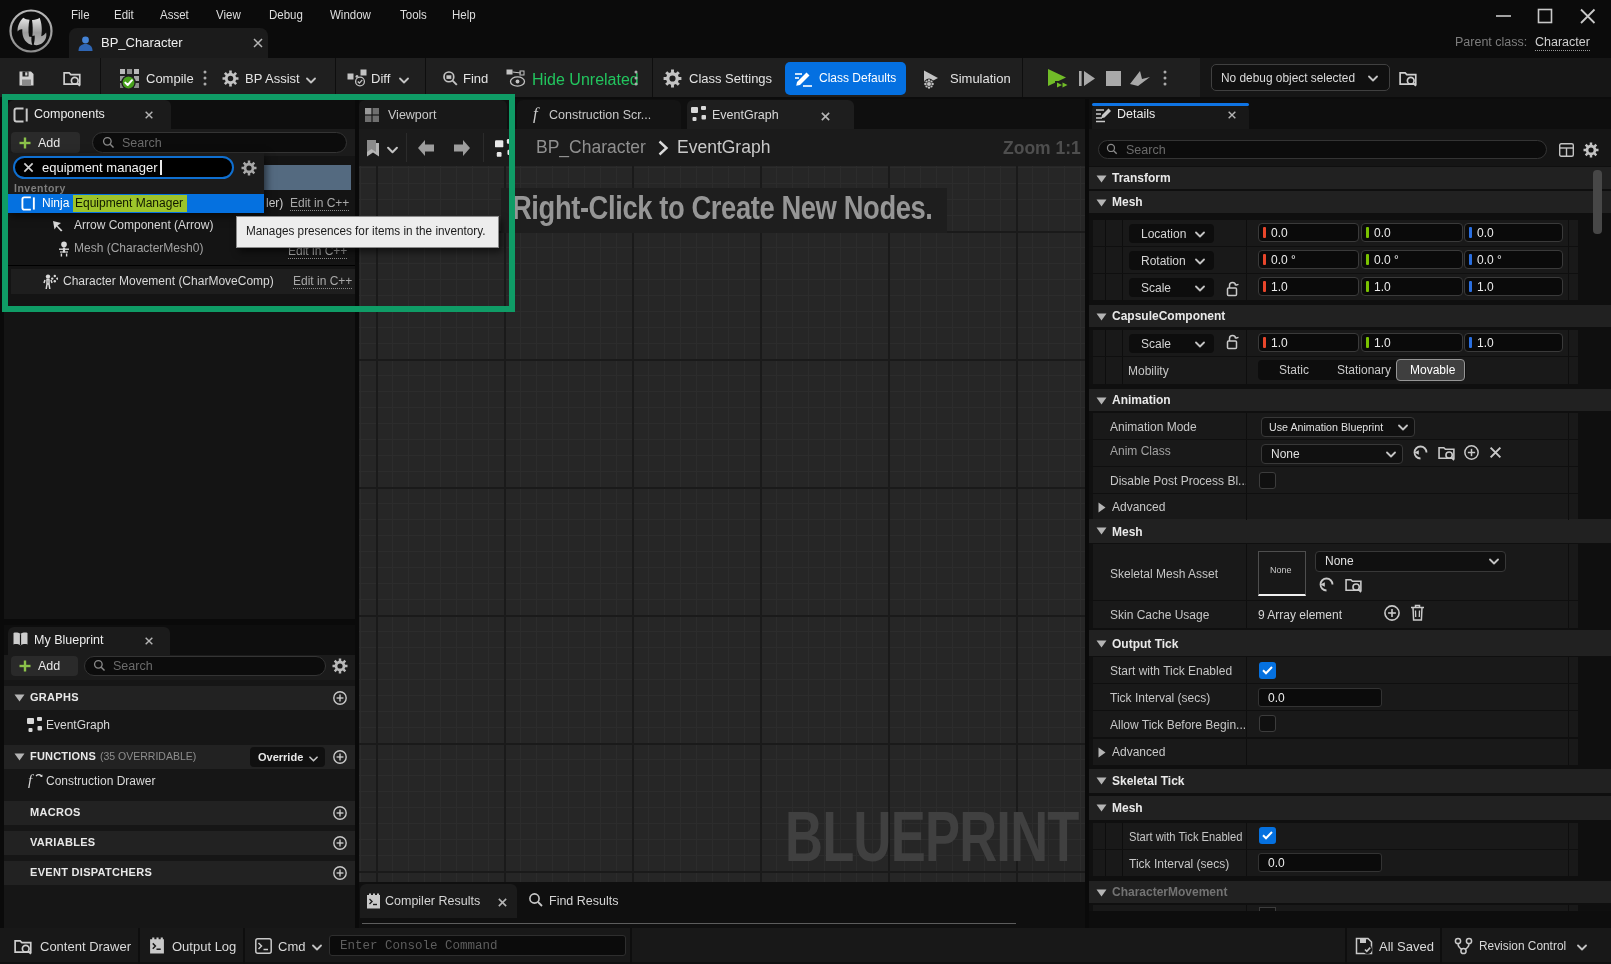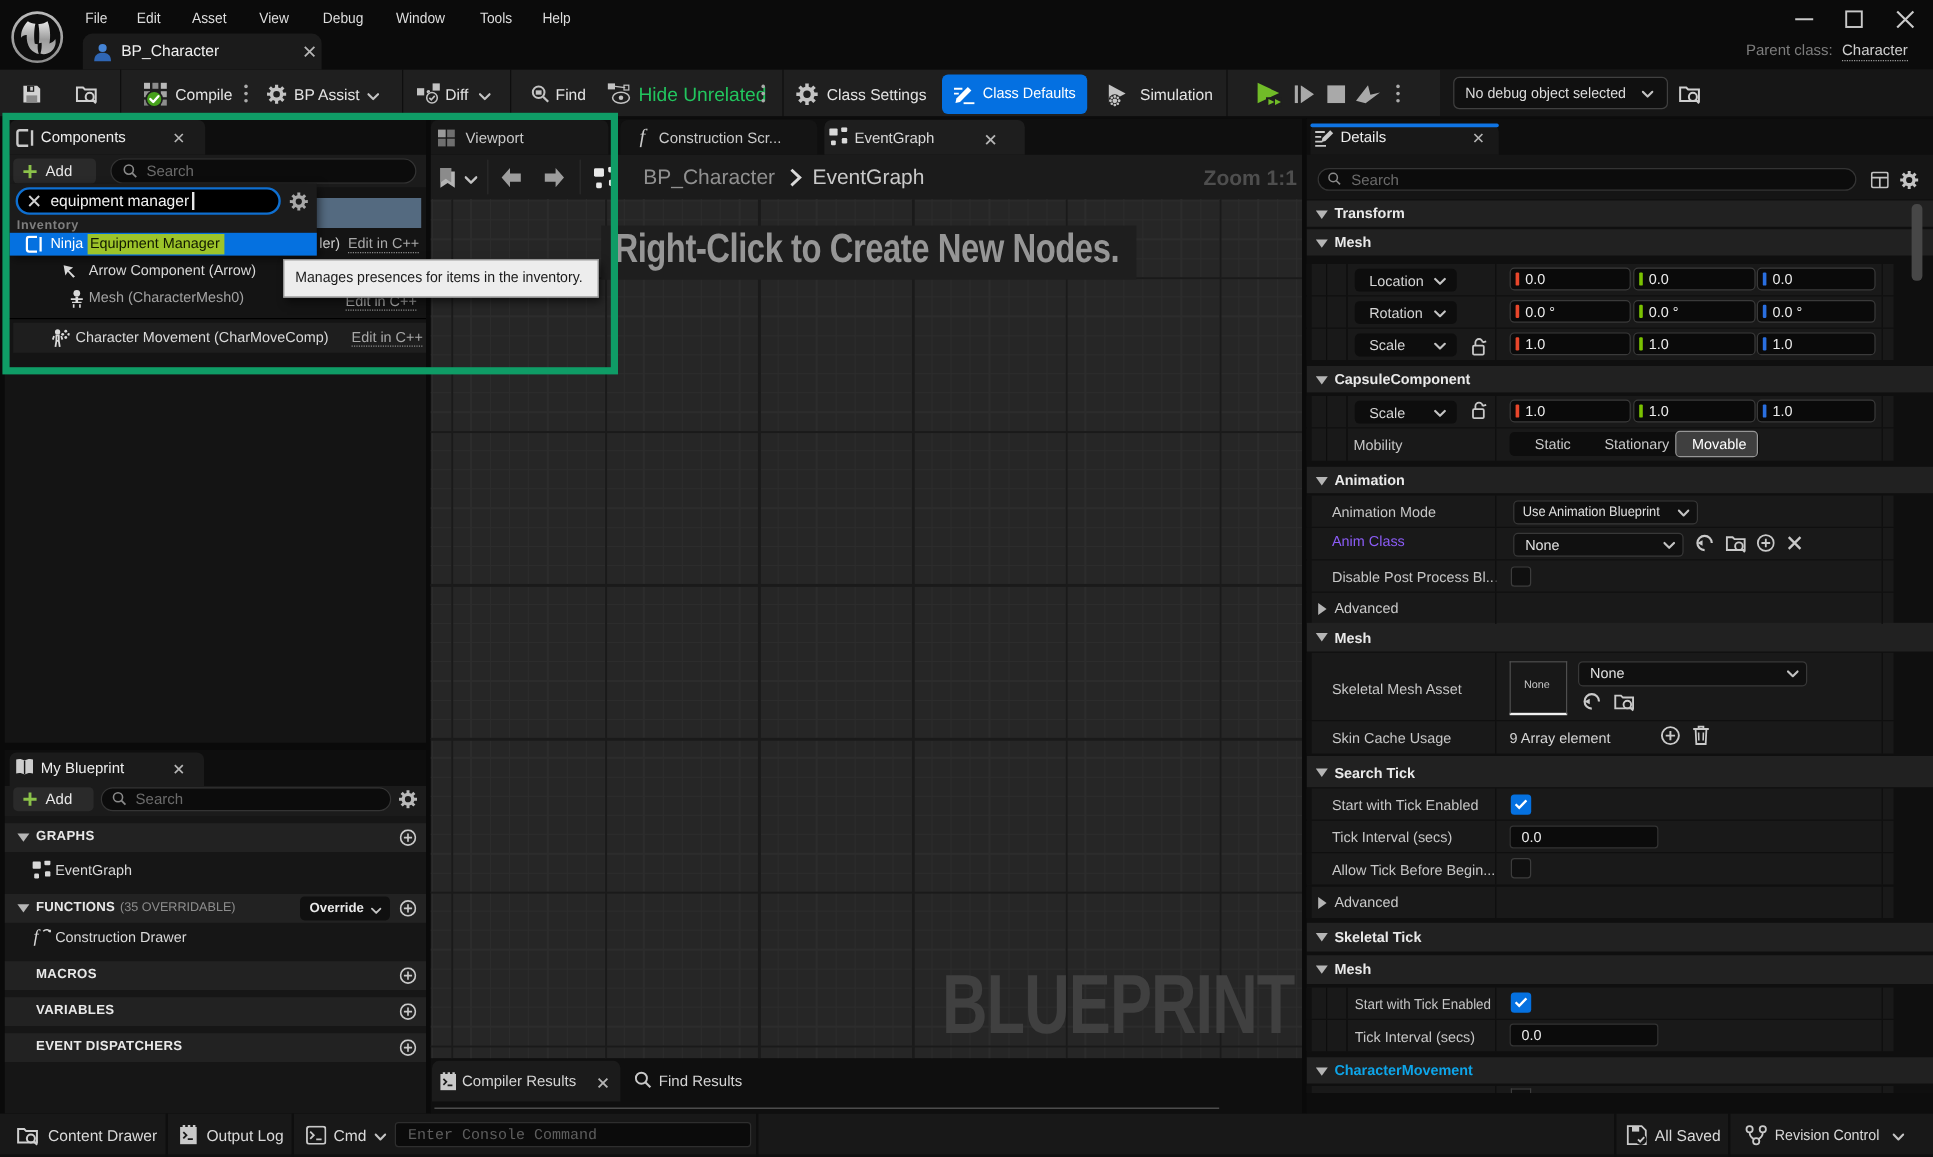--- a/index.html
+++ b/index.html
@@ -594,21 +594,21 @@
 <div class="a" style="left:1089px;top:413px;width:489px;height:26px;background:#191919"></div>
 <div class="a" style="left:1089px;top:413px;width:4px;height:26px;background:#101010"></div>
 <div class="txt" style="left:1110px;top:420px;font-size:12px;color:#c6c6c6;">Animation Mode</div>
 <div class="a" style="left:1261px;top:417px;width:154px;height:20px;background:#101010;border:1px solid #383838;border-radius:4px"></div>
 <div class="txt" style="left:1269px;top:421px;font-size:11.5px;color:#e0e0e0;transform:scaleX(0.93);transform-origin:0 0">Use Animation Blueprint</div>
 <svg class="a" style="left:1398px;top:423px" width="10" height="9" viewBox="0 0 10 9">
     <use href="#caret" stroke="#c3c3c3"></use>
   </svg>
 <div class="a" style="left:1089px;top:440px;width:489px;height:26px;background:#191919"></div>
 <div class="a" style="left:1089px;top:440px;width:4px;height:26px;background:#101010"></div>
-<div class="txt" style="left:1110px;top:444px;font-size:12px;color:#8b5cf6;">Anim Class</div>
+<div class="txt" style="left:1110px;top:444px;font-size:12px;color:#a3a3a3;">Anim Class</div>
 <div class="a" style="left:1261px;top:444px;width:142px;height:20px;background:#101010;border:1px solid #383838;border-radius:4px"></div>
 <div class="txt" style="left:1271px;top:447px;font-size:12px;color:#e0e0e0;">None</div>
 <svg class="a" style="left:1386px;top:450px" width="10" height="9" viewBox="0 0 10 9">
     <use href="#caret" stroke="#c3c3c3"></use>
   </svg>
 <svg class="a" style="left:1412px;top:444px" width="17" height="17" viewBox="0 0 17 17">
     <path d="M14.5 8.5 A6 6 0 1 0 8.5 14.5" fill="none" stroke="#c9c9c9" stroke-width="1.8"></path>
     <path d="M2.2 6.2 L2.2 10.8 L6.8 8.5 Z" fill="#c9c9c9" transform="rotate(180 4.5 8.5)"></path>
   </svg>
 <svg class="a" style="left:1438px;top:444px" width="18" height="18" viewBox="0 0 17 17">
@@ -660,21 +660,21 @@
     <use href="#plusc" stroke="#c9c9c9"></use>
   </svg>
 <svg class="a" style="left:1410px;top:604px" width="15" height="17" viewBox="0 0 15 17">
     <path d="M1 3.5 L14 3.5 M5.5 3.5 L5.5 1.5 L9.5 1.5 L9.5 3.5 M3 3.5 L3.6 16 L11.4 16 L12 3.5" fill="none" stroke="#c9c9c9" stroke-width="1.5"></path>
     <path d="M5.5 6.5 L5.7 13 M9.5 6.5 L9.3 13" stroke="#c9c9c9" stroke-width="1.3"></path>
   </svg>
 <div class="a" style="left:1089px;top:630px;width:522px;height:26px;background:#212121"></div>
 <svg class="a" style="left:1096px;top:640px" width="11" height="8" viewBox="0 0 11 8">
     <path d="M0.5 0.5 L10.5 0.5 L5.5 7.5 Z" fill="#b5b5b5"></path>
   </svg>
-<div class="txt" style="left:1112px;top:637px;font-size:12px;color:#e9e9e9;font-weight:bold;">Search Tick</div>
+<div class="txt" style="left:1112px;top:637px;font-size:12px;color:#e9e9e9;font-weight:bold;">Output Tick</div>
 <div class="a" style="left:1089px;top:657px;width:489px;height:26px;background:#191919"></div>
 <div class="a" style="left:1089px;top:657px;width:4px;height:26px;background:#101010"></div>
 <div class="txt" style="left:1110px;top:664px;font-size:12px;color:#c6c6c6;">Start with Tick Enabled</div>
 <div class="a" style="left:1259px;top:662px;width:17px;height:17px;background:#0571e0;border-radius:3px"></div>
 <svg class="a" style="left:1262px;top:666px" width="11" height="9" viewBox="0 0 11 9">
     <path d="M1 4.2 L4 7.2 L10 1" fill="none" stroke="#fff" stroke-width="2"></path>
   </svg>
 <div class="a" style="left:1089px;top:684px;width:489px;height:26px;background:#191919"></div>
 <div class="a" style="left:1089px;top:684px;width:4px;height:26px;background:#101010"></div>
 <div class="txt" style="left:1110px;top:691px;font-size:12px;color:#c6c6c6;">Tick Interval (secs)</div>
@@ -713,21 +713,21 @@
 <div class="a" style="left:1089px;top:850px;width:4px;height:26px;background:#101010"></div>
 <div class="a" style="left:1105px;top:850px;width:1px;height:26px;background:#0d0d0d"></div>
 <div class="a" style="left:1122px;top:850px;width:1px;height:26px;background:#0d0d0d"></div>
 <div class="txt" style="left:1129px;top:857px;font-size:12px;color:#c6c6c6;">Tick Interval (secs)</div>
 <div class="a" style="left:1258px;top:853px;width:124px;height:19px;background:#0b0b0b;border:1px solid #333;border-radius:3px"></div>
 <div class="txt" style="left:1268px;top:856px;font-size:12px;color:#ececec;">0.0</div>
 <div class="a" style="left:1089px;top:881px;width:522px;height:22px;background:#212121"></div>
 <svg class="a" style="left:1096px;top:889px" width="11" height="8" viewBox="0 0 11 8">
     <path d="M0.5 0.5 L10.5 0.5 L5.5 7.5 Z" fill="#b5b5b5"></path>
   </svg>
-<div class="txt" style="left:1112px;top:885px;font-size:12px;color:#0ea5e9;font-weight:bold;">CharacterMovement</div>
+<div class="txt" style="left:1112px;top:885px;font-size:12px;color:#737373;font-weight:bold;">CharacterMovement</div>
 <div class="a" style="left:1089px;top:905px;width:489px;height:6px;background:#191919"></div>
 <div class="a" style="left:1259px;top:907px;width:17px;height:4px;background:#101010;border:1px solid #3c3c3c;border-bottom:none"></div>
 <div class="a" style="left:1089px;top:905px;width:4px;height:6px;background:#101010"></div>
 <div class="a" style="left:1246px;top:220px;width:1px;height:26px;background:#0e0e0e"></div>
 <div class="a" style="left:1568px;top:220px;width:1px;height:26px;background:#0e0e0e"></div>
 <div class="a" style="left:1246px;top:247px;width:1px;height:26px;background:#0e0e0e"></div>
 <div class="a" style="left:1568px;top:247px;width:1px;height:26px;background:#0e0e0e"></div>
 <div class="a" style="left:1246px;top:274px;width:1px;height:26px;background:#0e0e0e"></div>
 <div class="a" style="left:1568px;top:274px;width:1px;height:26px;background:#0e0e0e"></div>
 <div class="a" style="left:1246px;top:330px;width:1px;height:26px;background:#0e0e0e"></div>

